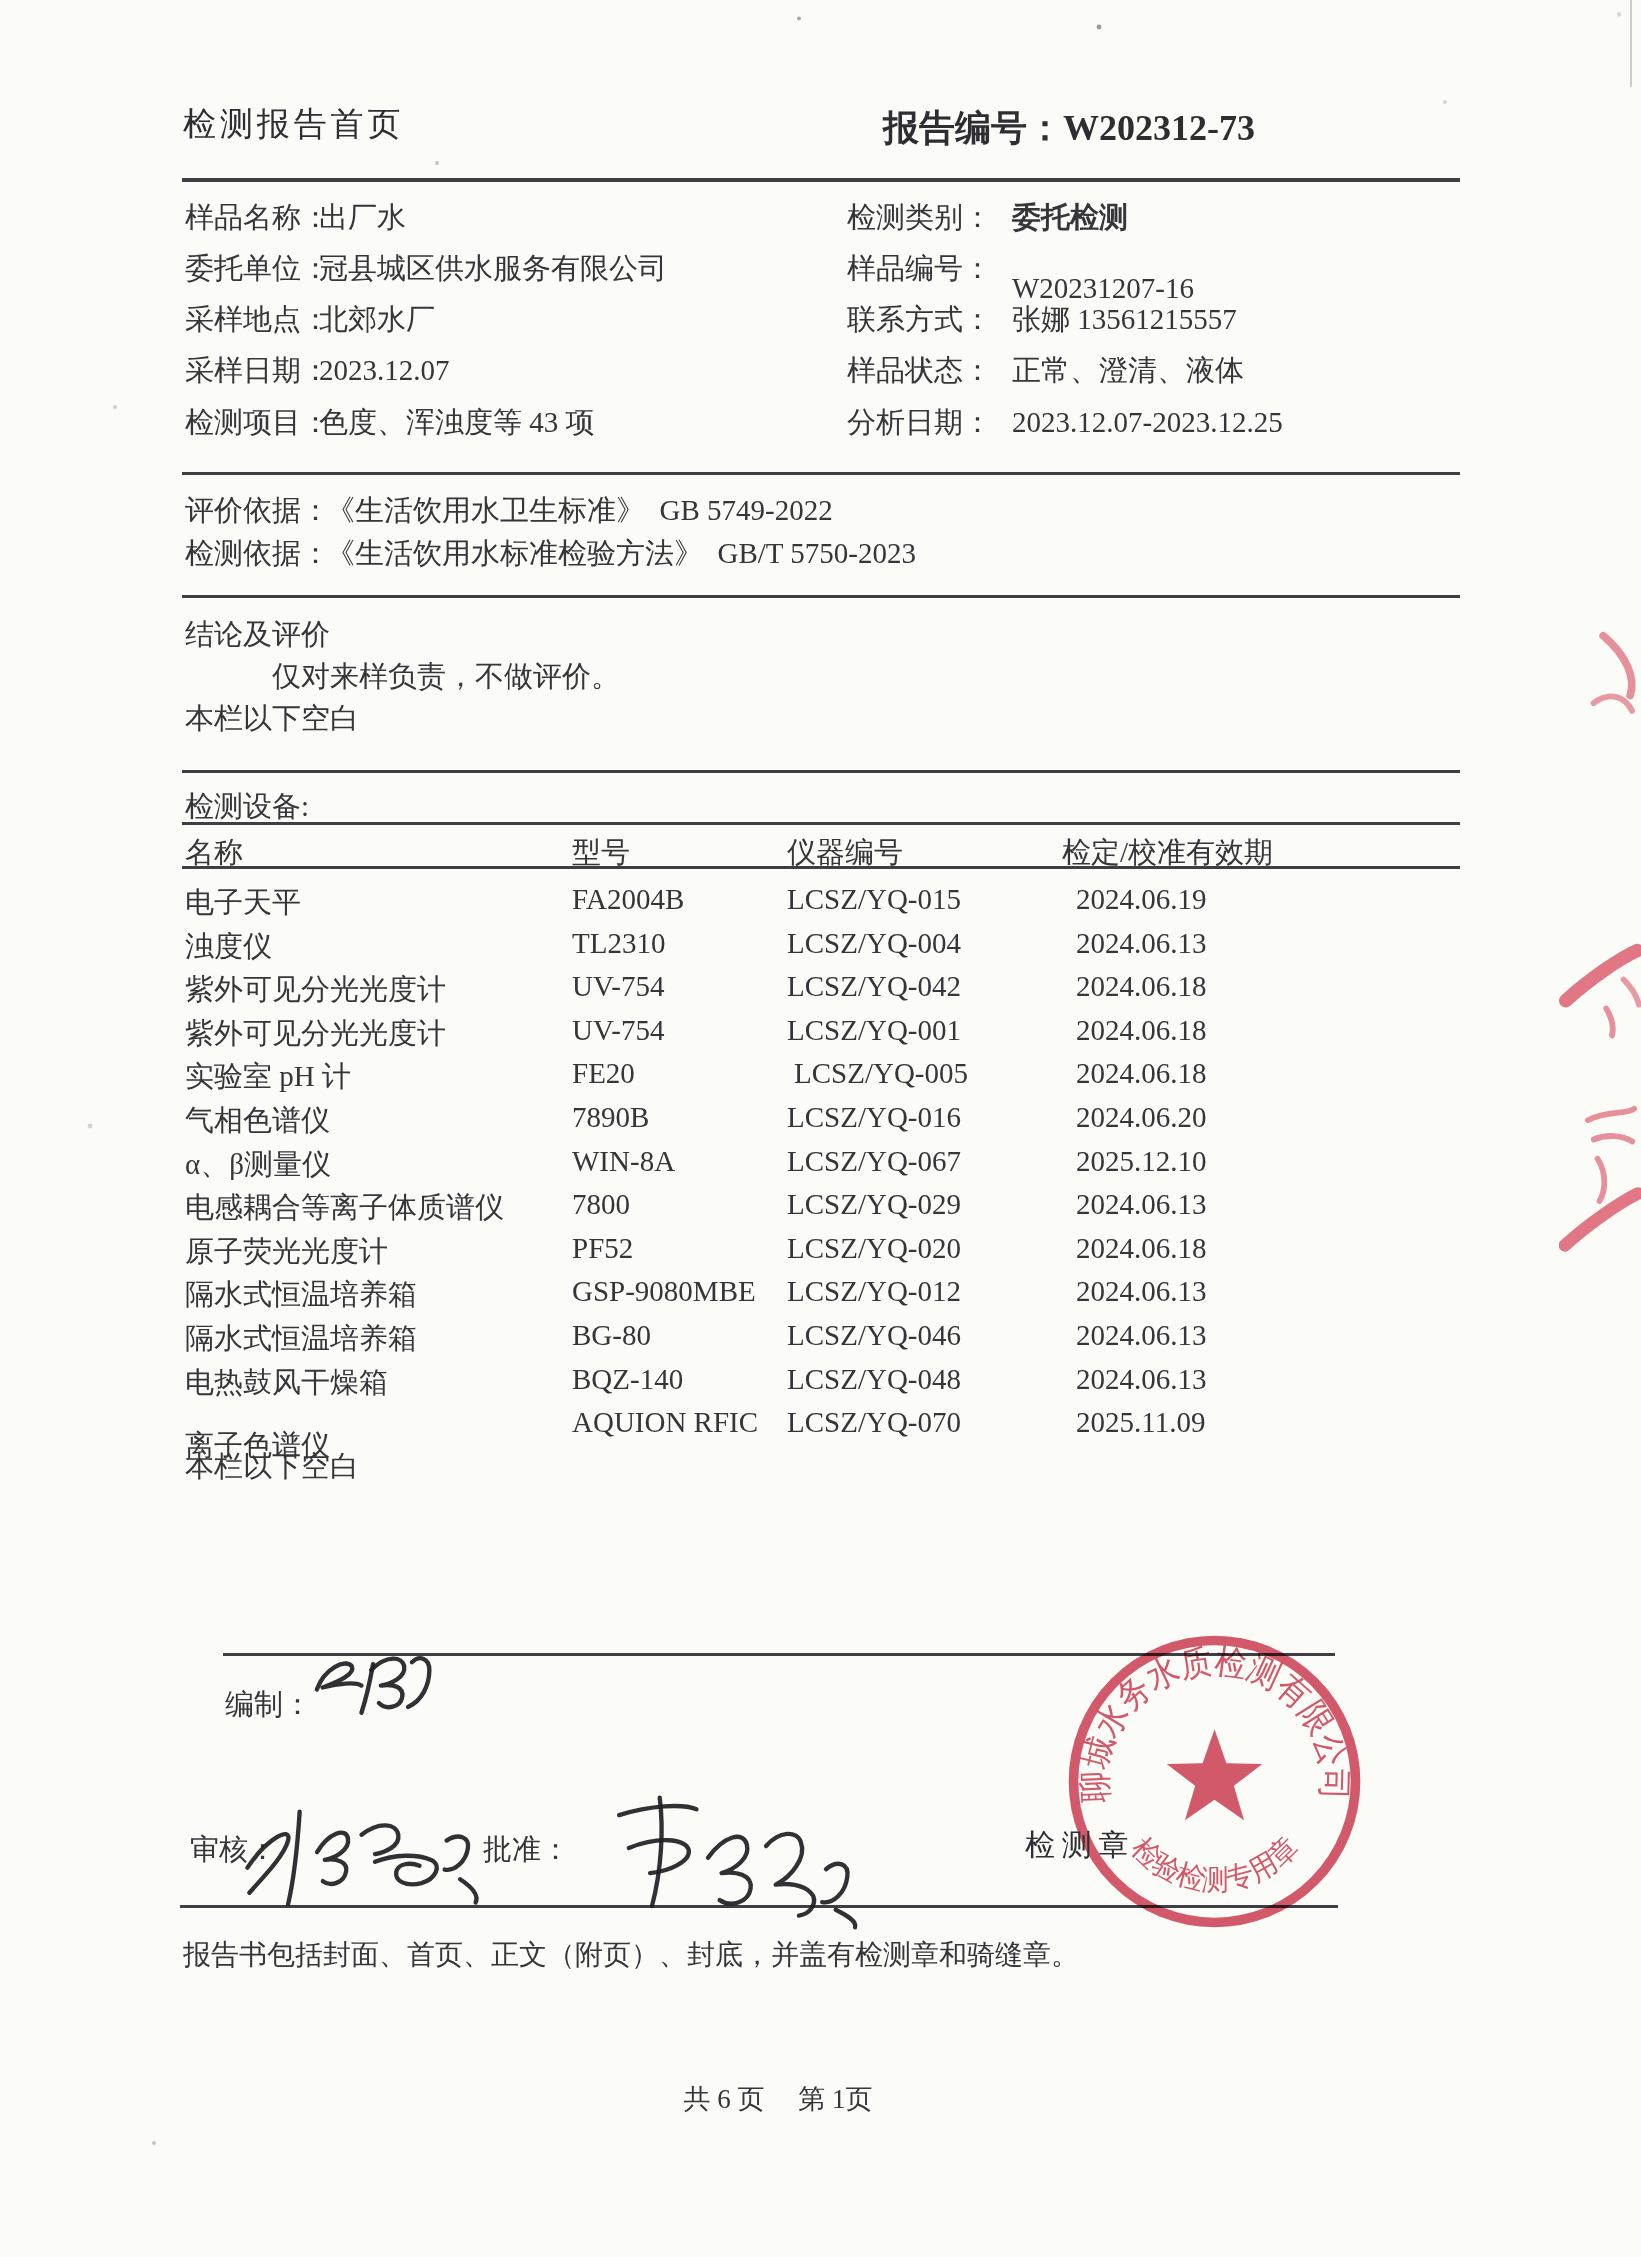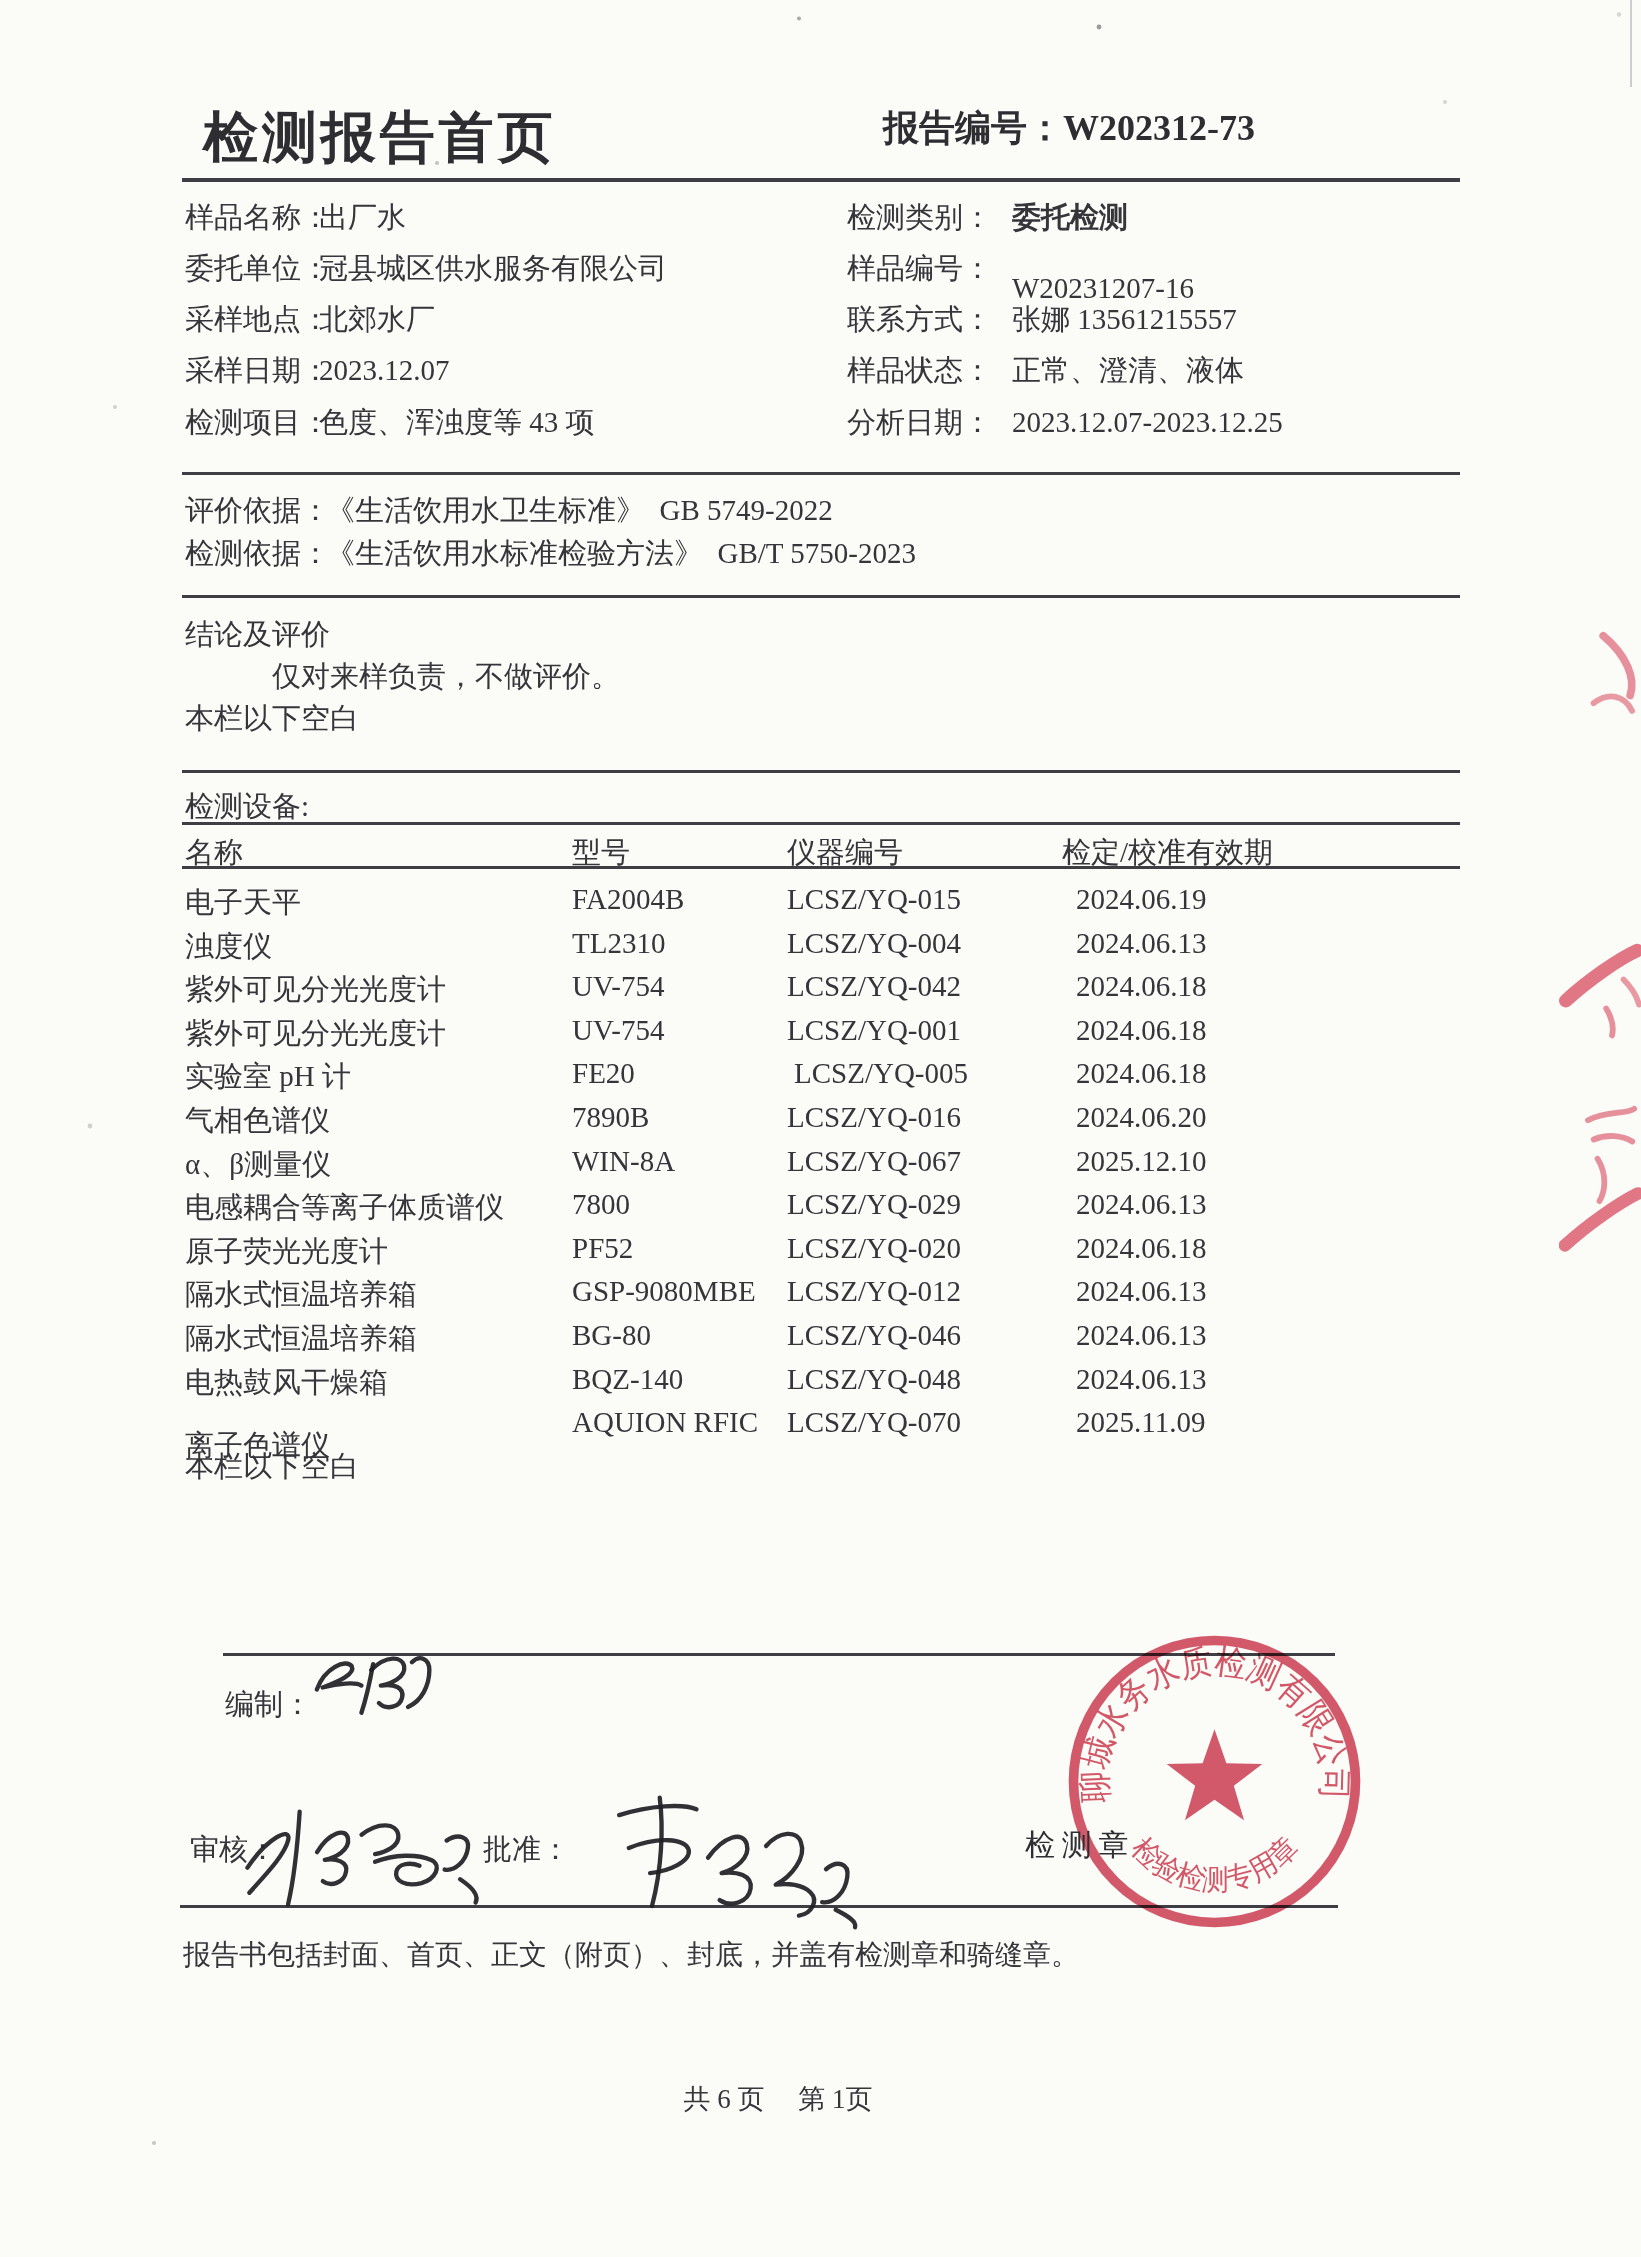--- a/index.html
+++ b/index.html
@@ -4,21 +4,21 @@
 <style>
   html,body { margin:0; padding:0; background:#d8d8d4; }
   .page {
     position:relative; width:1641px; height:2257px;
     background:#fbfbf8; overflow:hidden;
     font-family:"Liberation Serif","DejaVu Serif",serif;
     color:#35353a;
   }
   .t { position:absolute; white-space:pre; line-height:1.15; }
   .rule { position:absolute; background:#3e3e44; }
-  .title { font-size:55px; font-weight:700; letter-spacing:3.9px; color:#2d2d32;margin-left:20px; }
+  .title { font-size:33px; font-weight:400; letter-spacing:3.9px; color:#2d2d32; }
   .repno { font-size:36px; font-weight:600; color:#2d2d32; }
   .lbl  { font-size:29px; }
   .val  { font-size:29px; }
   .eq-row { position:absolute; left:0; width:1276px; height:43px; }
   .eq-cell { position:absolute; top:0; font-size:29px; white-space:pre; }
   .eq-headers span { position:absolute; font-size:29px; white-space:pre; }
   .sig path { fill:none; stroke:#1f1f24; stroke-width:4.5; stroke-linecap:round; stroke-linejoin:round; opacity:.92; }
   .stamp { position:absolute; filter:blur(0.4px); mix-blend-mode:multiply; }
   .frag path { fill:none; stroke:#d84a5d; stroke-linecap:round; stroke-linejoin:round; }
   .specks { position:absolute; left:0; top:0; width:1.9px; height:1.9px; border-radius:50%;

